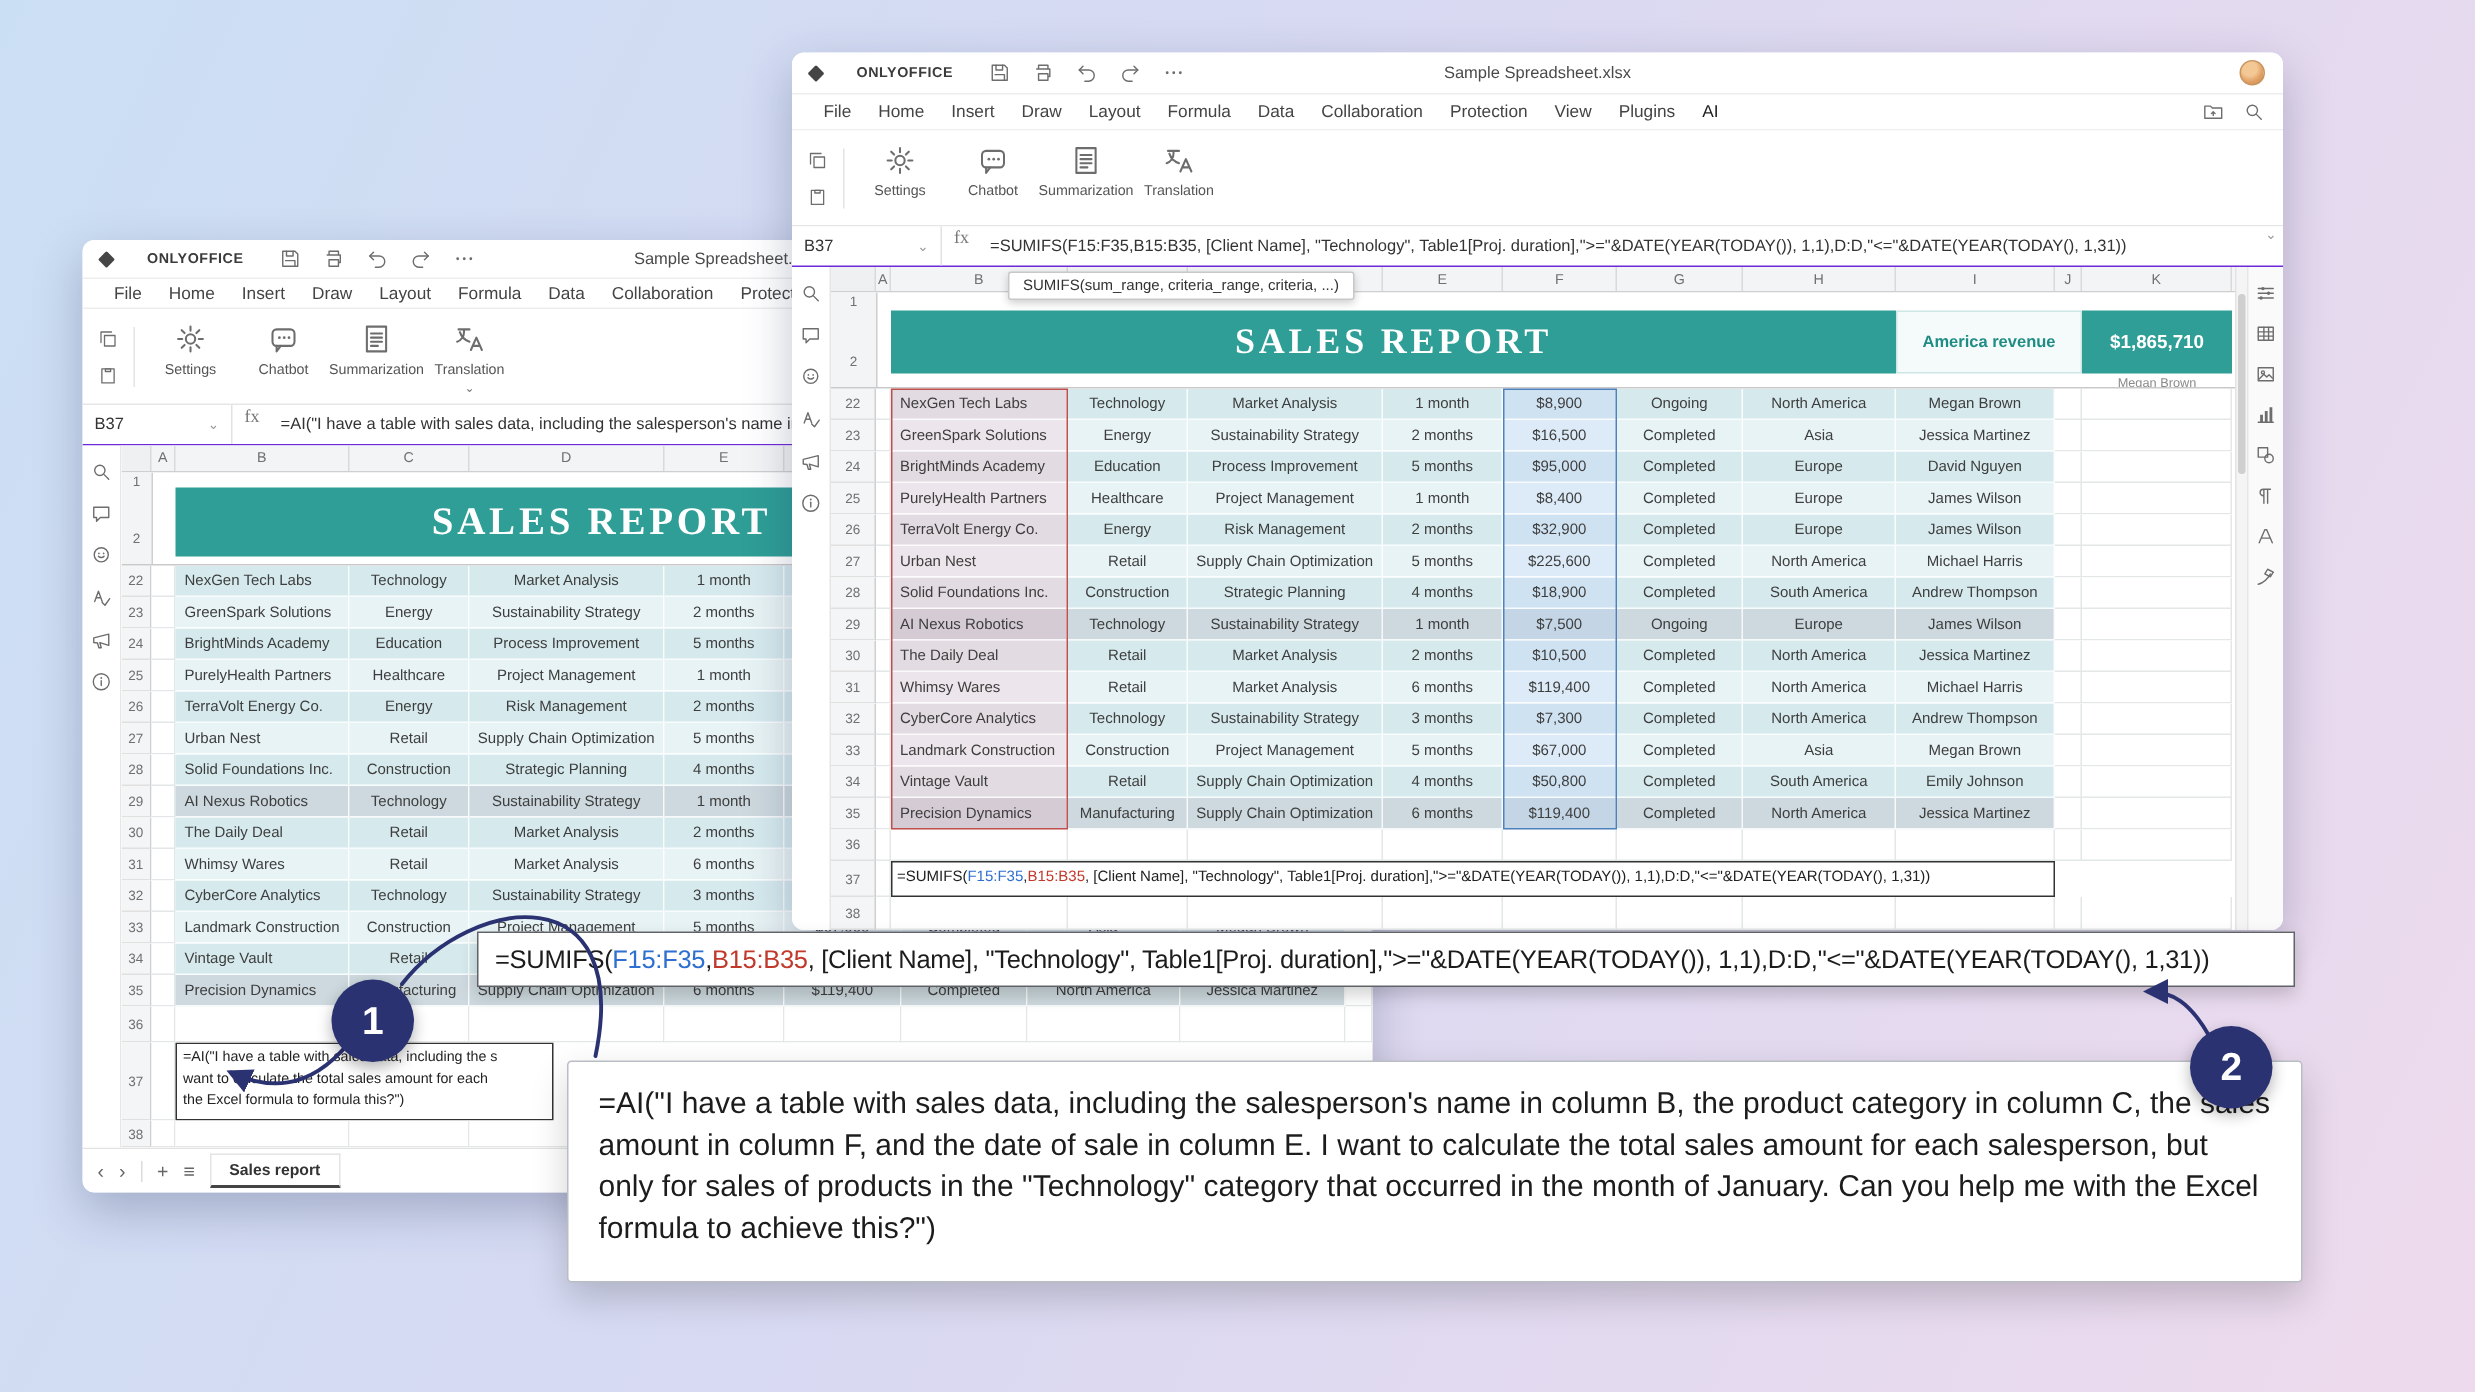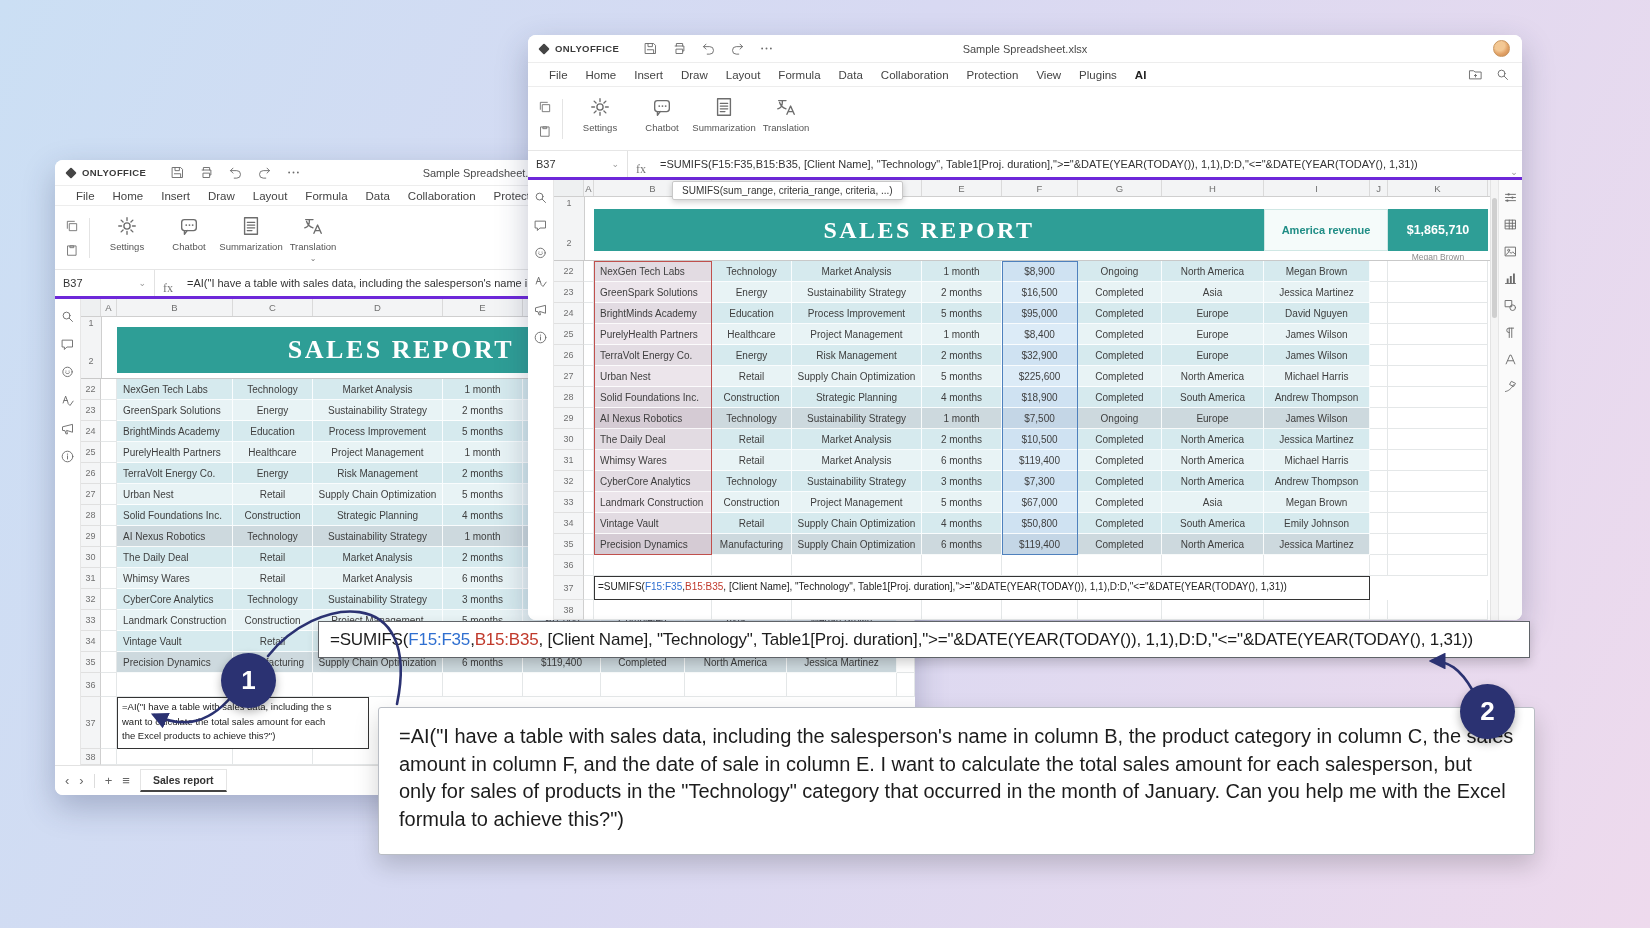--- a/index.html
+++ b/index.html
@@ -6,46 +6,46 @@
 html,body{width:1650px;height:928px;overflow:hidden;font-family:"Liberation Sans",sans-serif}
 .stage{position:absolute;inset:0;background:linear-gradient(115deg,#cbdff4 0%,#d8d9f2 45%,#eedaed 100%)}
 
 
 .win{position:absolute;background:#fff;border-radius:8px;box-shadow:0 12px 32px rgba(40,50,90,.28);overflow:hidden;display:flex;flex-direction:column}
 .win-back{left:55px;top:160px;width:860px;height:635px;z-index:10}
 .win-front{left:528px;top:35px;width:994px;height:585px;z-index:20}
 
 .titlebar{position:relative;display:flex;align-items:center;gap:14px;padding:0 12px;border-bottom:1px solid #ededed;background:#fff}
 .win-front .titlebar{flex:0 0 28px}.win-back .titlebar{flex:0 0 26px}
-.logo{display:flex;align-items:center;gap:7px;margin-right:10px}
+.logo{display:flex;align-items:center;gap:23px;margin-right:10px}
 .logo-mark{width:8px;height:8px;background:#454545;transform:rotate(45deg);border-radius:1px}
 .logo-text{font-size:9.5px;font-weight:bold;letter-spacing:.4px;color:#3a3a3a}
 .tbic{width:15px;height:15px;display:inline-block;flex:0 0 auto}
 .wtitle{position:absolute;left:0;right:0;text-align:center;font-size:11px;color:#4a4a4a;pointer-events:none}
 .avatar{margin-left:auto;width:17px;height:17px;border-radius:50%;background:radial-gradient(circle at 38% 32%,#f3c894 0 35%,#e2a368 60%,#c9834a 100%);border:1px solid #c9955d;z-index:2}
 
 .menubar{display:flex;align-items:center;border-bottom:1px solid #ededed;background:#fff}
 .win-front .menubar{flex:0 0 24px}.win-back .menubar{flex:0 0 20px}
 .mwrap{display:flex;align-items:center;padding-left:12px;height:100%}
 .mi{padding:0 9px;font-size:11.5px;color:#444;display:flex;align-items:center;height:100%;white-space:nowrap;cursor:default}
-.mi.active{font-weight:bold;color:#222}
+.mi.active{font-weight:normal;color:#222}
 .mright{margin-left:auto;display:flex;align-items:center;gap:12px;padding-right:12px}
 
 .toolbar{flex:0 0 64px;display:flex;align-items:center;border-bottom:1px solid #e6e6e6;background:#fff}
 .mini{display:flex;flex-direction:column;gap:10px;padding:0 10px}
 .ic{display:inline-block;width:15px;height:15px}
 .ic.sm{width:14px;height:14px}
 .vsep{width:1px;height:40px;background:#e4e4e4;margin-right:8px}
 .tbar{display:flex;align-items:flex-start;gap:4px;padding-top:9px;height:100%}
 .tbtn{width:58px;display:flex;flex-direction:column;align-items:center;gap:4px;cursor:default}
 .tic{width:22px;height:22px;display:inline-block}
 .tlb{font-size:9.5px;color:#555;white-space:nowrap}
 .tchev{font-size:8px;line-height:5px;color:#777}
 
-.fbar{flex:0 0 26px;display:flex;align-items:flex-end;border-bottom:3px solid #6d28d9;background:#fff;font-size:11px;color:#333}
+.fbar{flex:0 0 26px;display:flex;align-items:flex-start;border-bottom:1px solid #6d28d9;background:#fff;font-size:11px;color:#333}
 .cellref{flex:0 0 100px;display:flex;justify-content:space-between;align-items:center;padding:0 8px;border-right:1px solid #e2e2e2;height:100%}
 .chev{color:#999;font-size:9px}
 .fx{flex:0 0 26px;text-align:center;font-family:"Liberation Serif",serif;color:#777;font-size:12px}
 .fml{flex:1;white-space:nowrap;overflow:hidden;padding:0 6px;line-height:26px;min-width:0}
 .chev2{flex:0 0 16px;color:#999;font-size:9px;text-align:center}
 
 
 .sheet{flex:1;display:flex;min-height:0;position:relative}
 .lstrip{flex:0 0 26px;border-right:1px solid #e6e6e6;display:flex;flex-direction:column;align-items:center;gap:13px;padding-top:10px;background:#fff}
 .garea{flex:1;min-width:0;display:flex;flex-direction:column;position:relative;overflow:hidden;background:#fff}
@@ -474,21 +474,21 @@
             <span class="cell wH"></span>
             <span class="cell wI"></span>
             <span class="cell wJ"></span>
           </div>
         <div class="srow r37b">
           <span class="rn wrn">37</span>
           <span class="cell wA"></span>
           <div class="aicell">
             <div>=AI("I have a table with sales data, including the s</div>
             <div>want to calculate the total sales amount for each </div>
-            <div>the Excel products to achieve this?")</div>
+            <div>the Excel formula to formula this?")</div>
           </div>
         </div>
         <div data-empty-row="2" class="lastrow srow empty">
             <span class="rn wrn">38</span>
             <span class="cell wA"></span>
             <span class="cell wB"></span>
             <span class="cell wC"></span>
             <span class="cell wD"></span>
             <span class="cell wE"></span>
             <span class="cell wF"></span>

